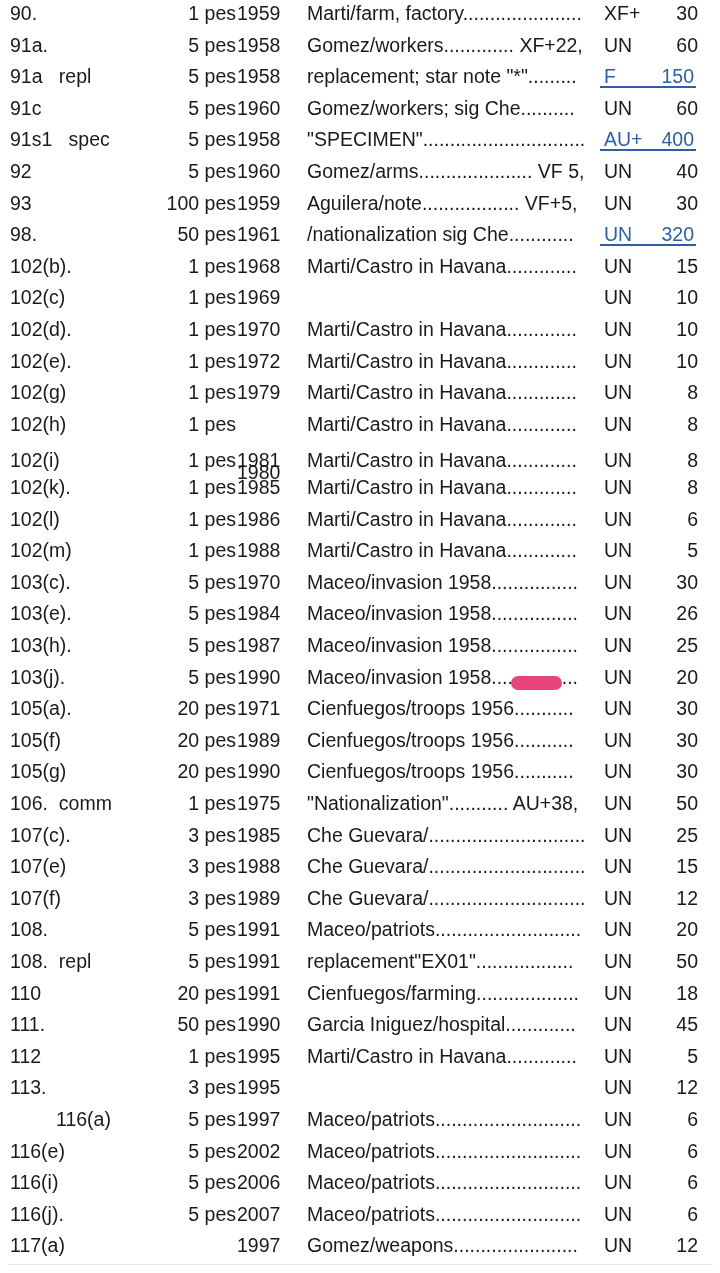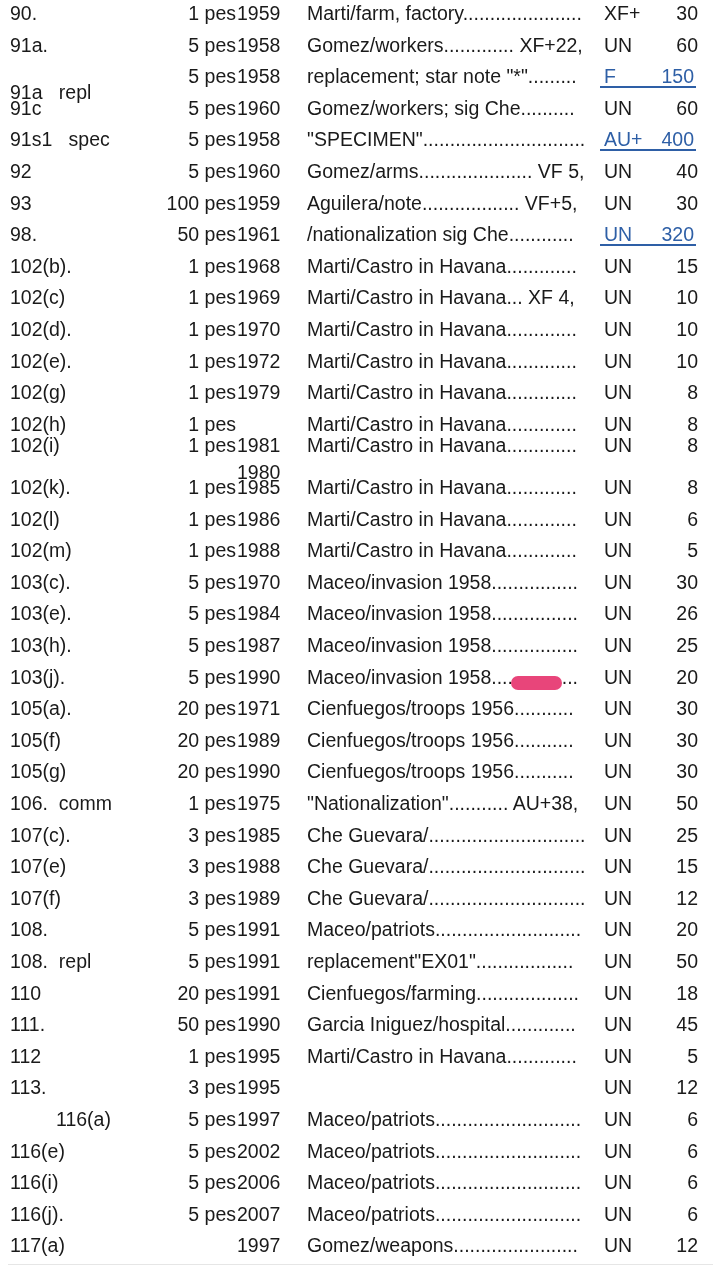--- a/index.html
+++ b/index.html
@@ -33,21 +33,21 @@
     </div>
     <div class="row" style="top: 29.6px;">
       <span class="cat" style="white-space: pre;">91a.</span>
       <span class="den" style="left: 0px; width: 236px; text-align: right;">5 pes</span>
       <span class="year" style="left: 237px;">1958</span>
       <span class="desc">Gomez/workers............. XF+22,</span>
       <span class="grade">UN</span>
       <span class="price">60</span>
     </div>
     <div class="row" style="top: 61.2px;">
-      <span class="cat" style="white-space: pre; margin-top: 16px;">91a   repl</span>
+      <span class="cat" style="white-space: pre;">91a   repl</span>
       <span class="den" style="left: 0px; width: 236px; text-align: right;">5 pes</span>
       <span class="year" style="left: 237px;">1958</span>
       <span class="desc">replacement; star note "*".........</span>
       <span class="grade link" style="text-decoration: none;">F</span>
       <span class="price link" style="text-decoration: none; right: 26px;">150</span>
       <div style="position: absolute; left: 600px; width: 96px; top: 25px; height: 1.5px; background: rgb(46, 95, 166);"></div>
     </div>
     <div class="row" style="top: 92.8px;">
       <span class="cat" style="white-space: pre;">91c</span>
       <span class="den" style="left: 0px; width: 236px; text-align: right;">5 pes</span>
@@ -95,21 +95,20 @@
       <span class="den" style="left: 0px; width: 236px; text-align: right;">1 pes</span>
       <span class="year" style="left: 237px;">1968</span>
       <span class="desc">Marti/Castro in Havana.............</span>
       <span class="grade">UN</span>
       <span class="price">15</span>
     </div>
     <div class="row" style="top: 282.4px;">
       <span class="cat" style="white-space: pre;">102(c)</span>
       <span class="den" style="left: 0px; width: 236px; text-align: right;">1 pes</span>
       <span class="year" style="left: 237px;">1969</span>
-      <span class="desc">Marti/Castro in Havana... XF 4,</span>
       <span class="grade">UN</span>
       <span class="price">10</span>
     </div>
     <div class="row" style="top: 314px;">
       <span class="cat" style="white-space: pre;">102(d).</span>
       <span class="den" style="left: 0px; width: 236px; text-align: right;">1 pes</span>
       <span class="year" style="left: 237px;">1970</span>
       <span class="desc">Marti/Castro in Havana.............</span>
       <span class="grade">UN</span>
       <span class="price">10</span>
@@ -131,21 +130,21 @@
       <span class="price">8</span>
     </div>
     <div class="row" style="top: 408.8px;">
       <span class="cat" style="white-space: pre;">102(h)</span>
       <span class="den" style="left: 0px; width: 236px; text-align: right;">1 pes</span>
       <span class="year" style="left: 237px; margin-top: 48px;">1980</span>
       <span class="desc">Marti/Castro in Havana.............</span>
       <span class="grade">UN</span>
       <span class="price">8</span>
     </div>
-    <div class="row" style="top: 430px;">
+    <div class="row" style="top: 445px;">
       <span class="cat" style="white-space: pre;">102(i)</span>
       <span class="den" style="left: 0px; width: 236px; text-align: right;">1 pes</span>
       <span class="year" style="left: 237px;">1981</span>
       <span class="desc">Marti/Castro in Havana.............</span>
       <span class="grade">UN</span>
       <span class="price">8</span>
     </div>
     <div class="row" style="top: 472px;">
       <span class="cat" style="white-space: pre;">102(k).</span>
       <span class="den" style="left: 0px; width: 236px; text-align: right;">1 pes</span>

